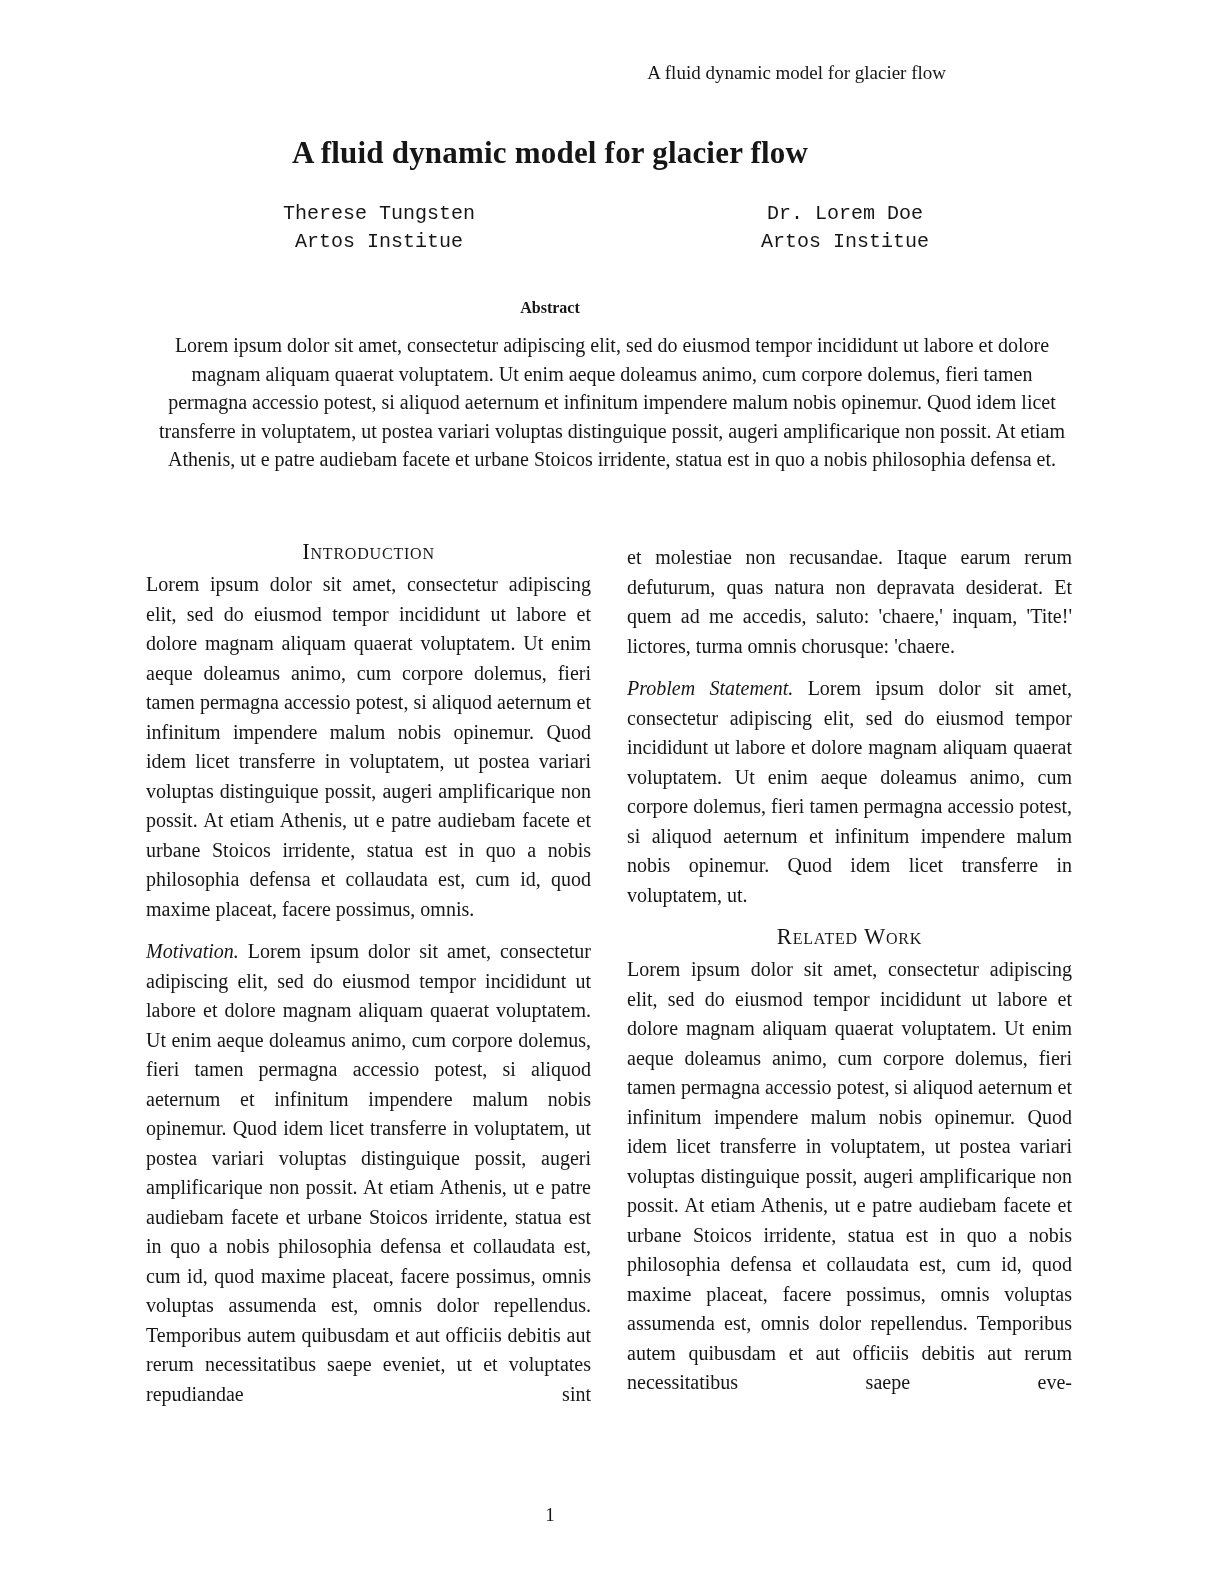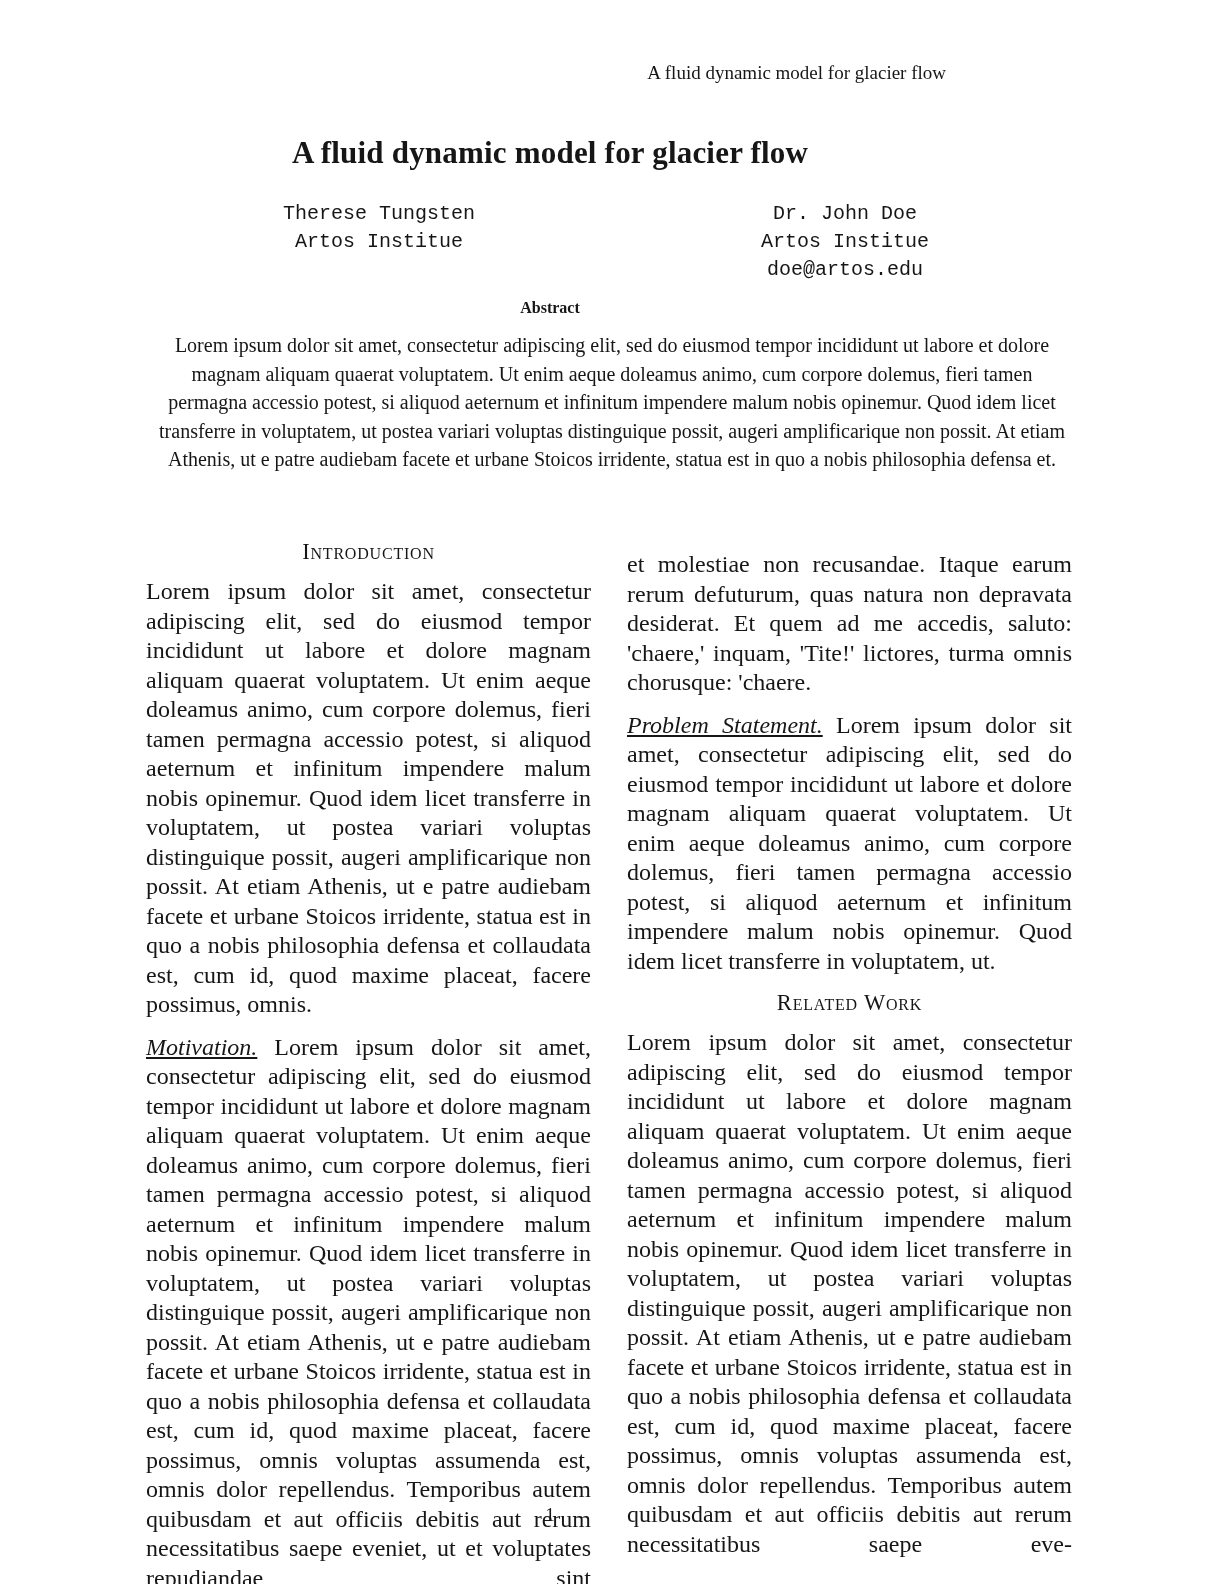--- a/index.html
+++ b/index.html
@@ -86,35 +86,34 @@
     font-size: 22.5px;
     line-height: 27px;
     text-align: center;
     letter-spacing: 0.8px;
     margin: 0 0 5px 0;
   }
   .section-heading.spaced-above {
     margin-top: 11px;
   }
   .body-para {
-    font-size: 24px;
+    font-size: 20px;
     line-height: 29.5px;
     text-align: justify;
-    margin: 12px 0 13px 0;
+    margin: 5px 0 13px 0;
   }
   .body-para.continues {
     text-align-last: justify;
     margin-bottom: 0;
   }
   .body-para:last-child {
     margin-bottom: 0;
   }
   .run-in-label {
     font-style: italic;
-    text-decoration: underline;
   }
   .page-number {
     position: absolute;
     top: 1504px;
     left: 0;
     width: 100%;
     text-align: center;
     font-size: 19px;
   }
 </style>
@@ -126,23 +125,22 @@
   <div class="running-header">A fluid dynamic model for glacier flow</div>
 
   <h1 class="paper-title">A fluid dynamic model for glacier flow</h1>
 
   <div class="authors">
     <div class="author-block">
       <div>Therese Tungsten</div>
       <div>Artos Institue</div>
     </div>
     <div class="author-block">
-      <div>Dr. John Doe</div>
+      <div>Dr. Lorem Doe</div>
       <div>Artos Institue</div>
-      <div>doe@artos.edu</div>
     </div>
   </div>
 
   <div class="abstract-heading">Abstract</div>
 
   <div class="abstract-text">Lorem ipsum dolor sit amet, consectetur adipiscing elit, sed do eiusmod tempor incididunt ut labore et dolore magnam aliquam quaerat voluptatem. Ut enim aeque doleamus animo, cum corpore dolemus, fieri tamen permagna accessio potest, si aliquod aeternum et infinitum impendere malum nobis opinemur. Quod idem licet transferre in voluptatem, ut postea variari voluptas distinguique possit, augeri amplificarique non possit. At etiam Athenis, ut e patre audiebam facete et urbane Stoicos irridente, statua est in quo a nobis philosophia defensa et.</div>
 
   <div class="columns">
 
     <div class="column">

